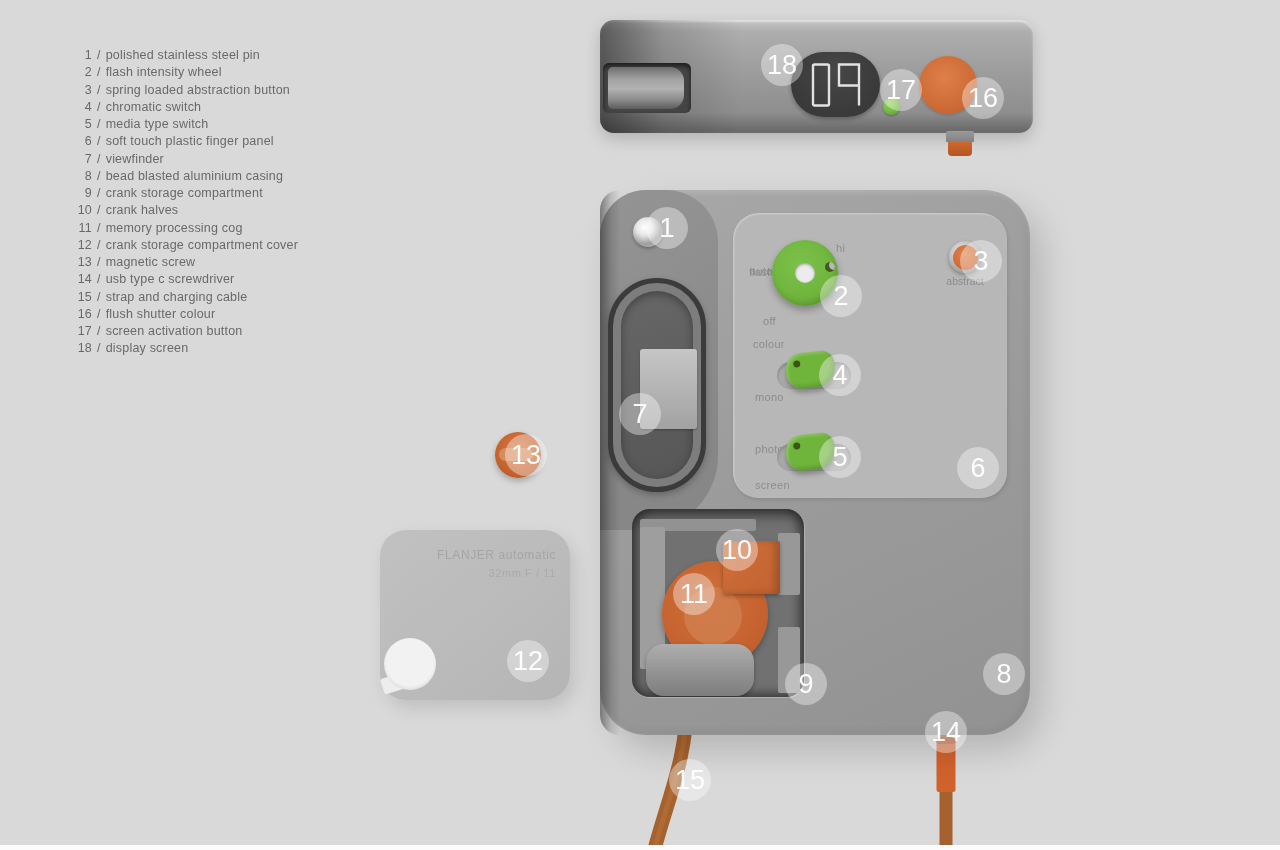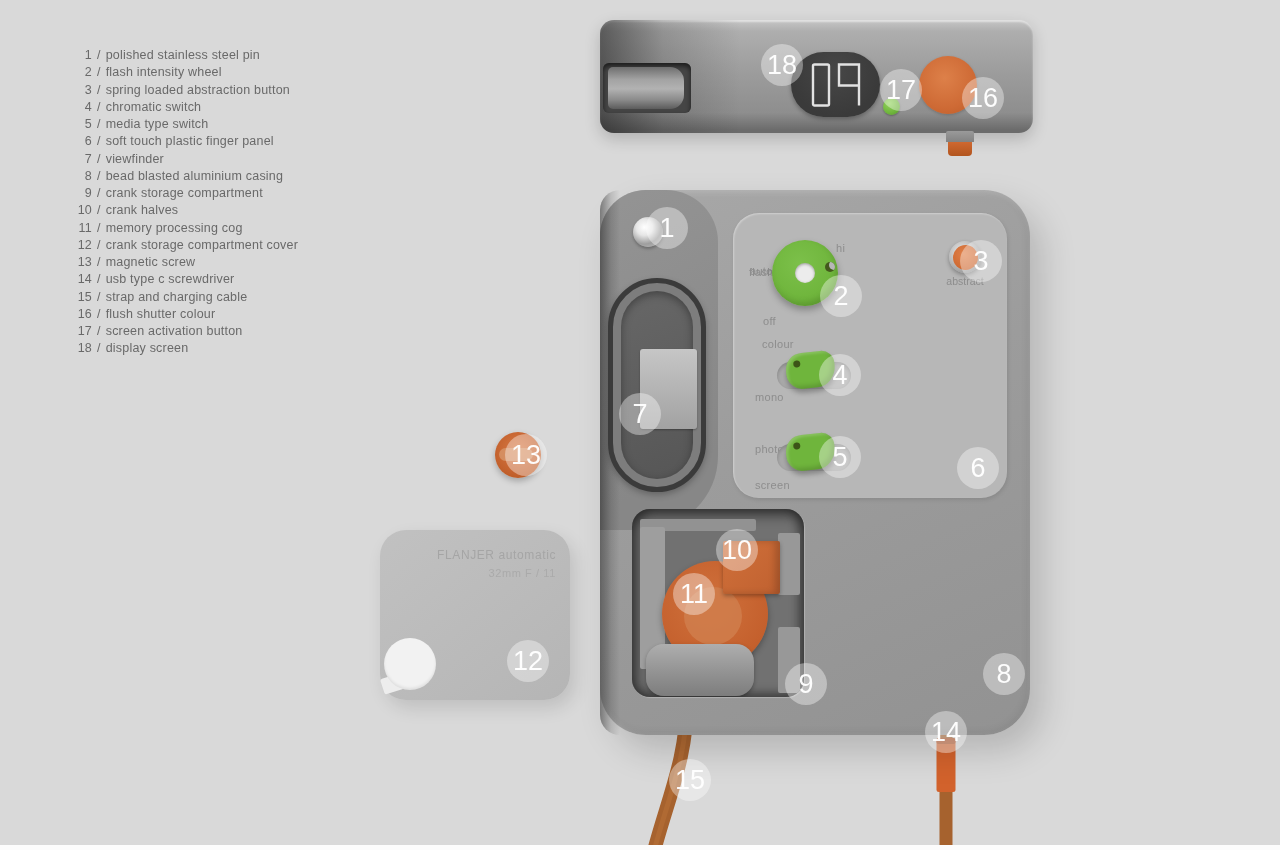--- a/index.html
+++ b/index.html
@@ -282,21 +282,21 @@
       <div class="wheel">
         <div class="wheel-hole"></div>
       </div>
       <span class="crescent"></span>
 
       <div class="btn-abstract-ring">
         <div class="btn-abstract"></div>
       </div>
       <span class="abstract-label">abstract</span>
 
-      <span class="p-label" style="left:29px; top:125px;">colour</span>
+      <span class="p-label" style="left:20px; top:125px;">colour</span>
       <span class="p-label" style="left:22px; top:178px;text-align:center;">mono</span>
       <div class="track" style="left:44px; top:149px;"></div>
       <div class="paddle" style="left:53px; top:139px;">
         <span class="paddle-dot"></span>
       </div>
 
       <span class="p-label" style="left:22px; top:219px;margin-top:11px;">photo</span>
       <span class="p-label" style="left:22px; top:266px;">screen</span>
       <div class="track" style="left:44px; top:231px;"></div>
       <div class="paddle" style="left:53px; top:221px;">

